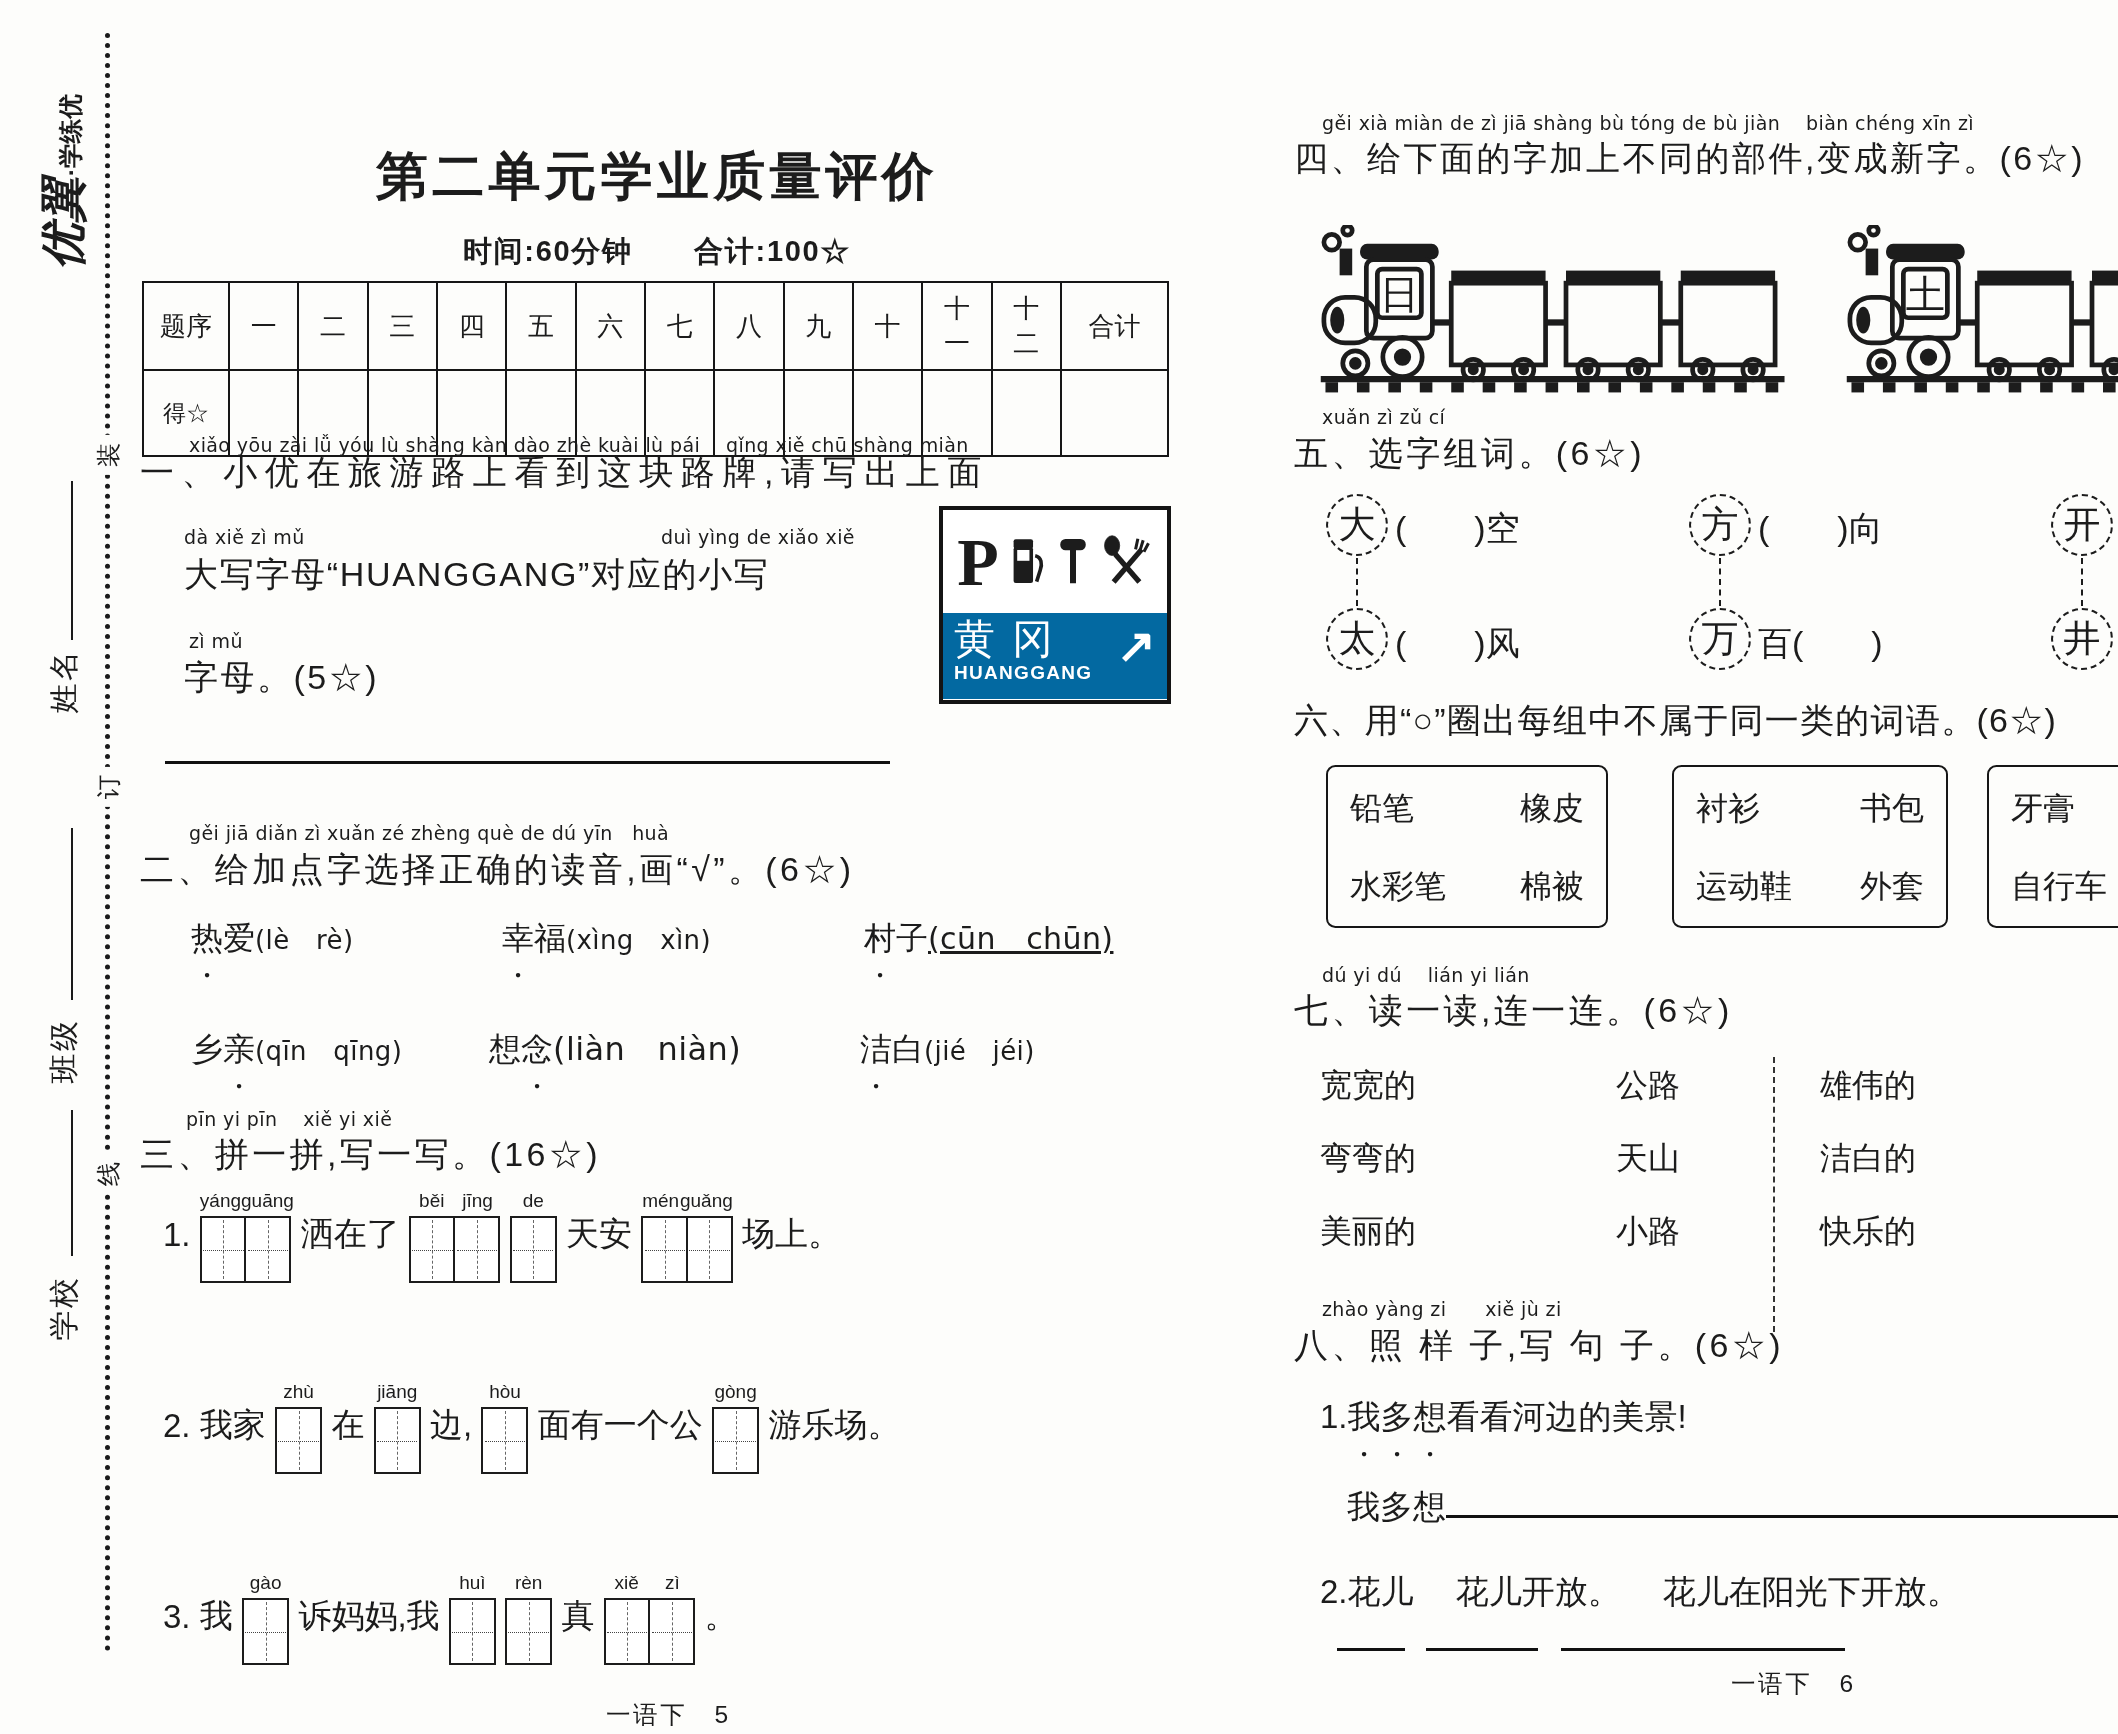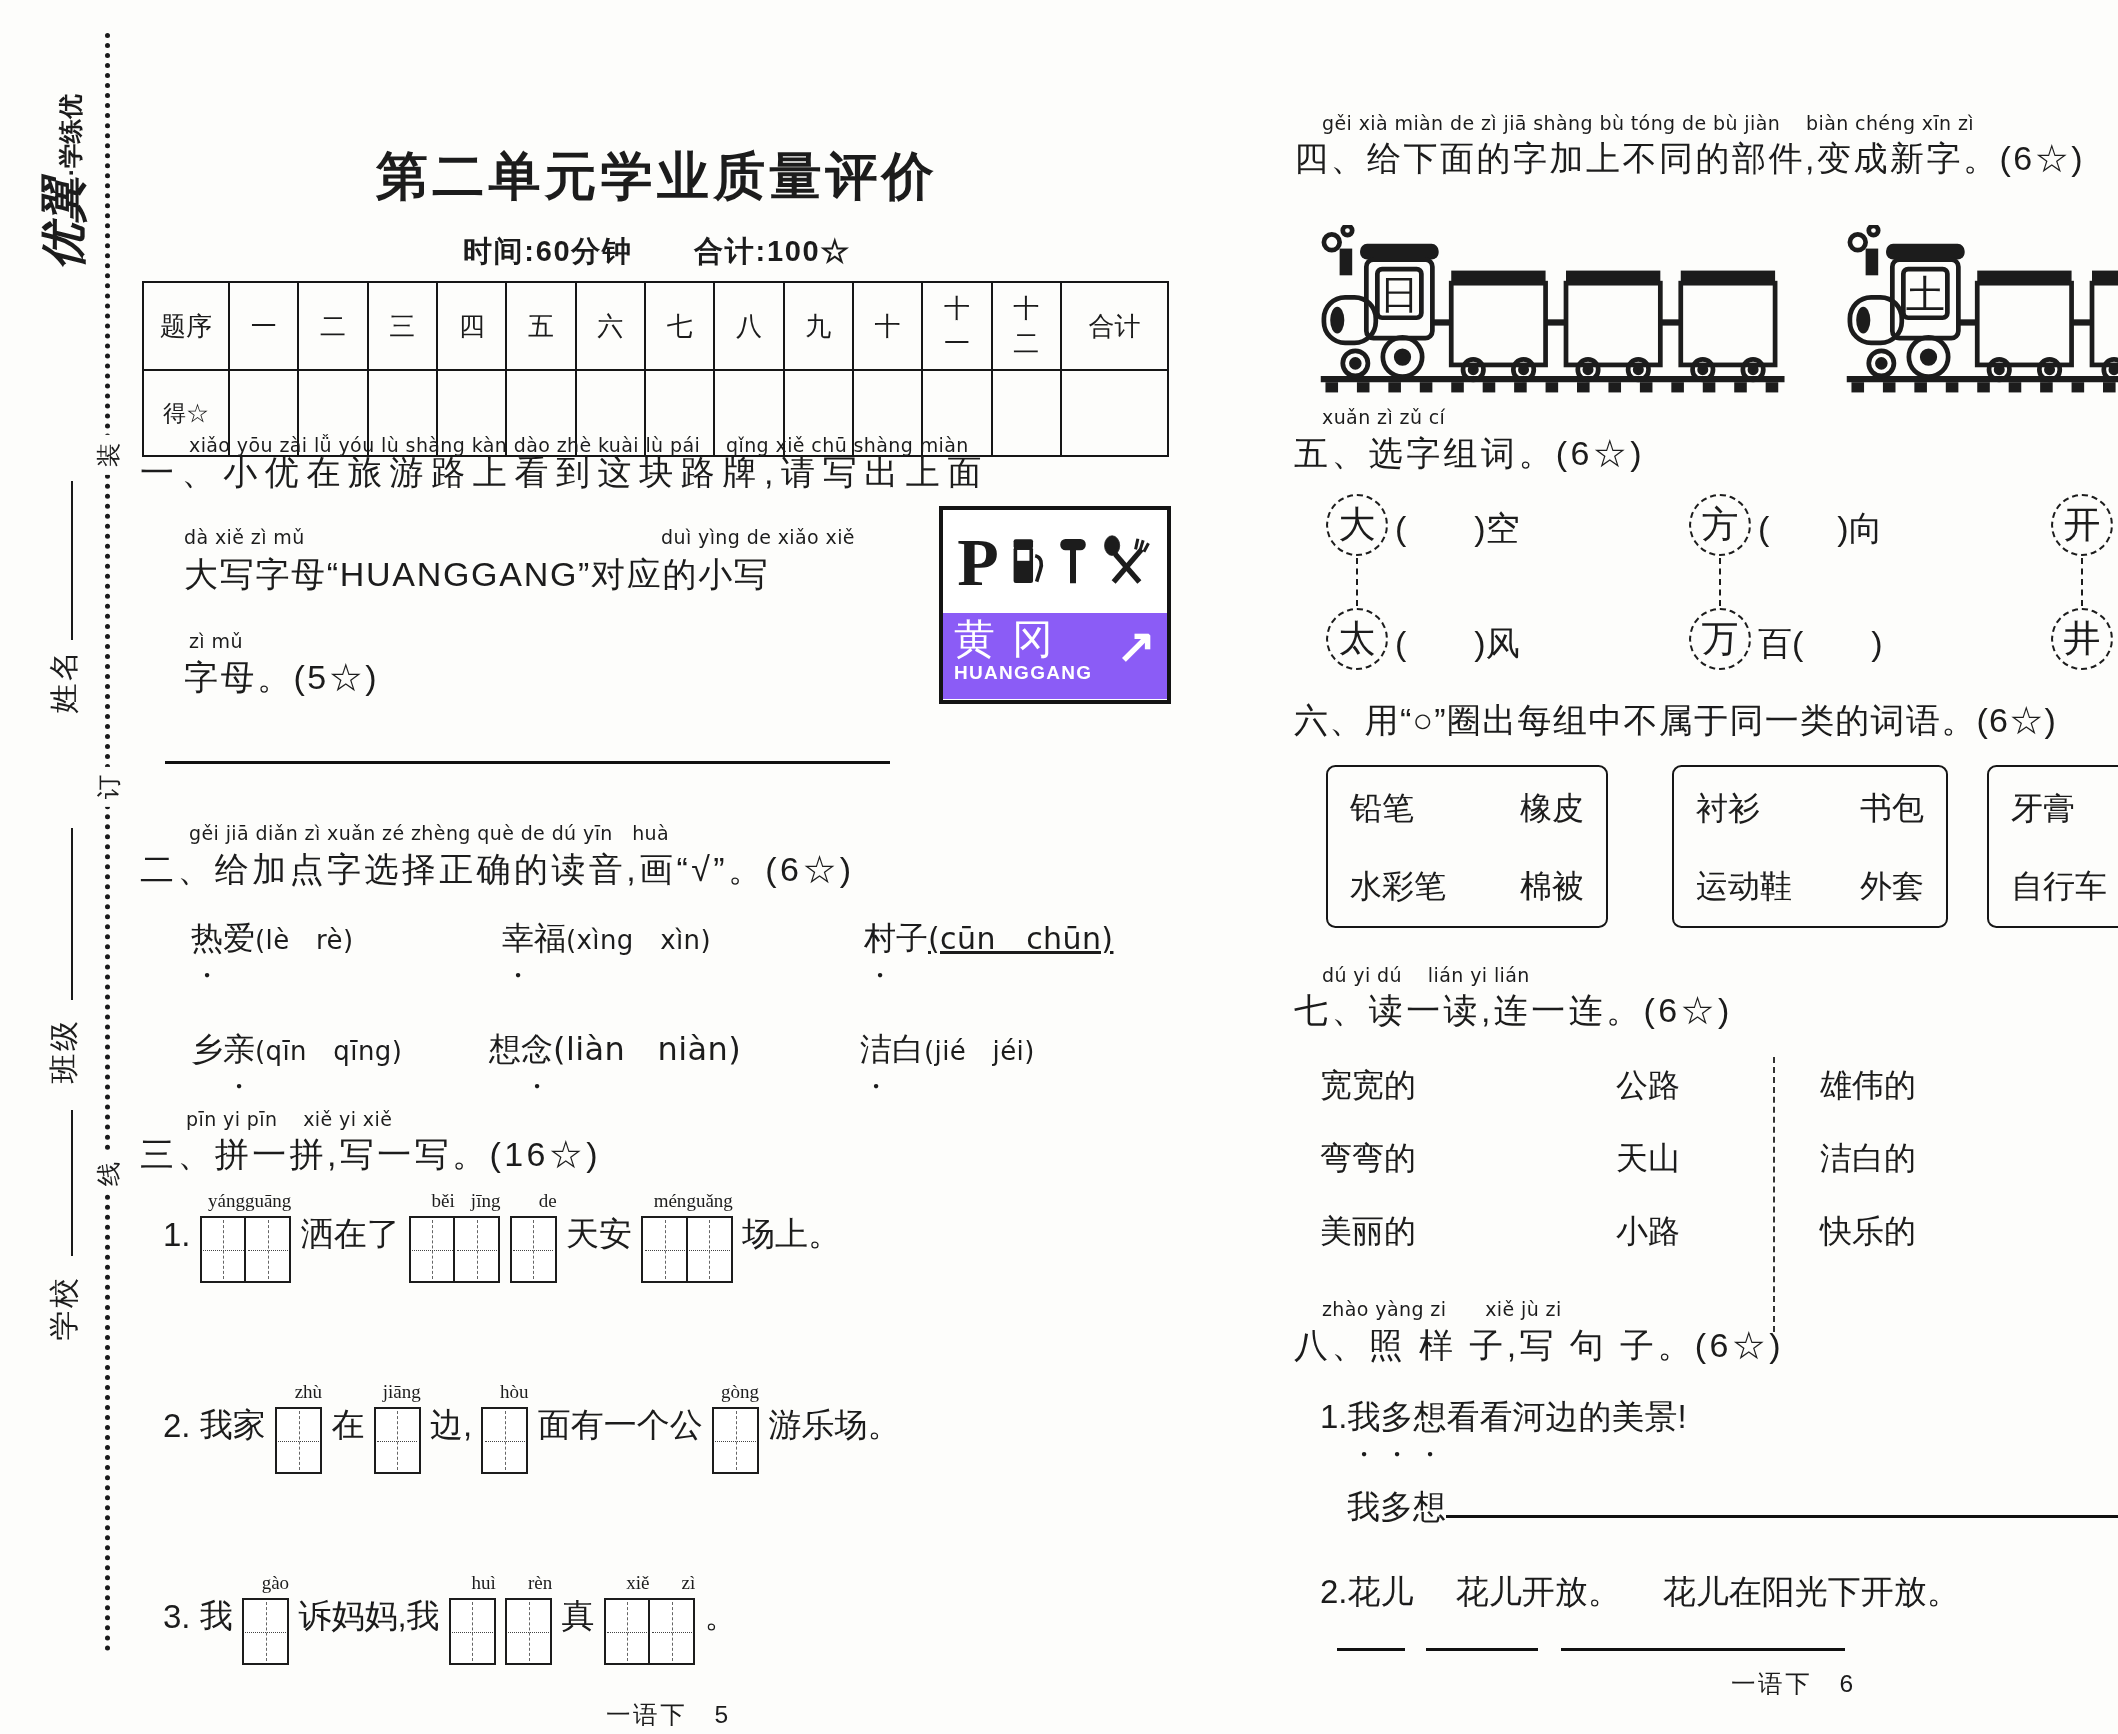--- a/index.html
+++ b/index.html
@@ -33,31 +33,31 @@
   table.score .srow td{height:68px;font-size:23px;text-align:center;}
 
   
   .dotchar{position:relative;display:inline-block;}
   .dotchar::after{content:"●";position:absolute;left:50%;bottom:-18.6px;transform:translateX(-50%);font-size:10.2px;}
 
   
   .q3row{display:flex;align-items:center;gap:9.3px;font-size:33px;white-space:nowrap;}
   .bwrap{position:relative;margin-top:30px;display:flex;}
   .bpy{position:absolute;top:-26px;left:0;width:100%;display:flex;}
-  .bpy span{flex:1;text-align:right;font-size:19px;font-family:Liberation Serif, serif;white-space:nowrap;}
+  .bpy span{flex:1;text-align:center;font-size:19px;font-family:Liberation Sans, sans-serif;white-space:nowrap;}
   .wbox{position:relative;width:47px;height:67px;border:2.5px solid #1c1c1c;background:#fff;box-sizing:border-box;}
   .wbox + .wbox{margin-left:-2.5px;}
   .wbox::before{content:"";position:absolute;left:50%;top:1.7px;bottom:1.7px;border-left:1.3px dashed #666;}
   .wbox::after{content:"";position:absolute;top:50%;left:1.3px;right:1.3px;border-top:1.7px dotted #444;}
 
   
   .sign{position:absolute;left:939px;top:506px;width:232px;height:198px;border:4.2px solid #141414;background:#fff;box-sizing:border-box;}
   .sign-top{height:103px;display:flex;align-items:center;justify-content:space-evenly;padding:0 2.5px;}
   .sign-p{font-family:"Liberation Serif",serif;font-size:68px;font-weight:700;line-height:1;}
-  .sign-bot{height:86px;background:#8b5cf6;color:#fff;padding:4.2px 11px 0;box-sizing:border-box;position:relative;}
+  .sign-bot{height:86px;background:#0369a1;color:#fff;padding:4.2px 11px 0;box-sizing:border-box;position:relative;}
   .sign-cn{font-size:41px;letter-spacing:17px;line-height:1.1;}
   .sign-en{font-size:19px;font-weight:700;letter-spacing:1.3px;}
   .sign-arrow{position:absolute;right:11px;top:9.3px;font-size:47px;font-weight:700;line-height:1;}
 
   
   .circ{position:absolute;width:62px;height:62px;border:2.5px dashed #1c1c1c;border-radius:50%;box-sizing:border-box;display:flex;align-items:center;justify-content:center;font-size:37px;}
   .conn{position:absolute;width:0;border-left:2.5px dashed #1c1c1c;}
   .gtext{position:absolute;font-size:34px;white-space:nowrap;}
 
   

